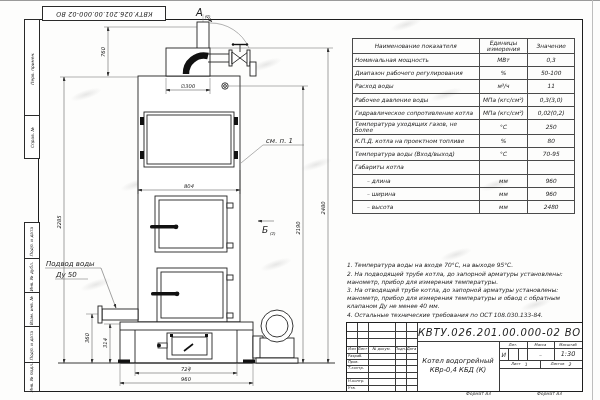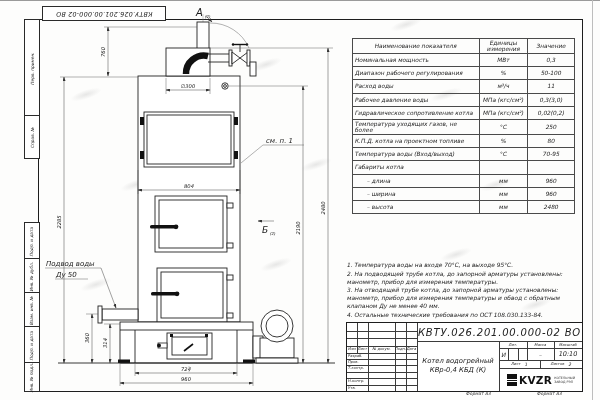--- a/index.html
+++ b/index.html
@@ -391,36 +391,28 @@
         <div>Котел водогрейный</div>
         <div>КВр-0,4  КБД  (К)</div>
       </div>
     </div>
 
     <div class="cell tb-tiny" style="left:152px;top:18px;width:28px;height:7px">Лит.</div>
     <div class="cell tb-tiny" style="left:180px;top:18px;width:27px;height:7px">Масса</div>
     <div class="cell tb-tiny" style="left:207px;top:18px;width:28px;height:7px">Масштаб</div>
     <div class="cell" style="left:152px;top:25px;width:9.3px;height:12px;font-size:6px">И</div>
     <div class="cell" style="left:180px;top:25px;width:27px;height:12px;font-size:6px">–</div>
-    <div class="cell" style="left:207px;top:25px;width:28px;height:12px;font-size:6.5px">10:10</div>
+    <div class="cell" style="left:207px;top:25px;width:28px;height:12px;font-size:6.5px">1:30</div>
 
     <div class="cell" style="left:152px;top:37px;width:41px;height:8px;gap:4px">
       <span class="tb-tiny">Лист</span>
       <span style="font-size:4.6px">1</span>
     </div>
     <div class="cell" style="left:193px;top:37px;width:42px;height:8px;gap:4px">
       <span class="tb-tiny">Листов</span>
       <span style="font-size:4.6px">2</span>
     </div>
 
-    <div id="logo-row">
-      <div id="logo-sq"></div>
-      <div id="logo-word">KVZR</div>
-      <div class="logo-cap">
-        <div>КОТЕЛЬНЫЙ</div>
-        <div>ЗАВОД РЭП</div>
-      </div>
-    </div>
   </div>
 
   <div class="fmt" style="left:466px">Формат А3</div>
   <div class="fmt" style="left:537px">Формат А3</div>
 </div>
 
 </body></html>

